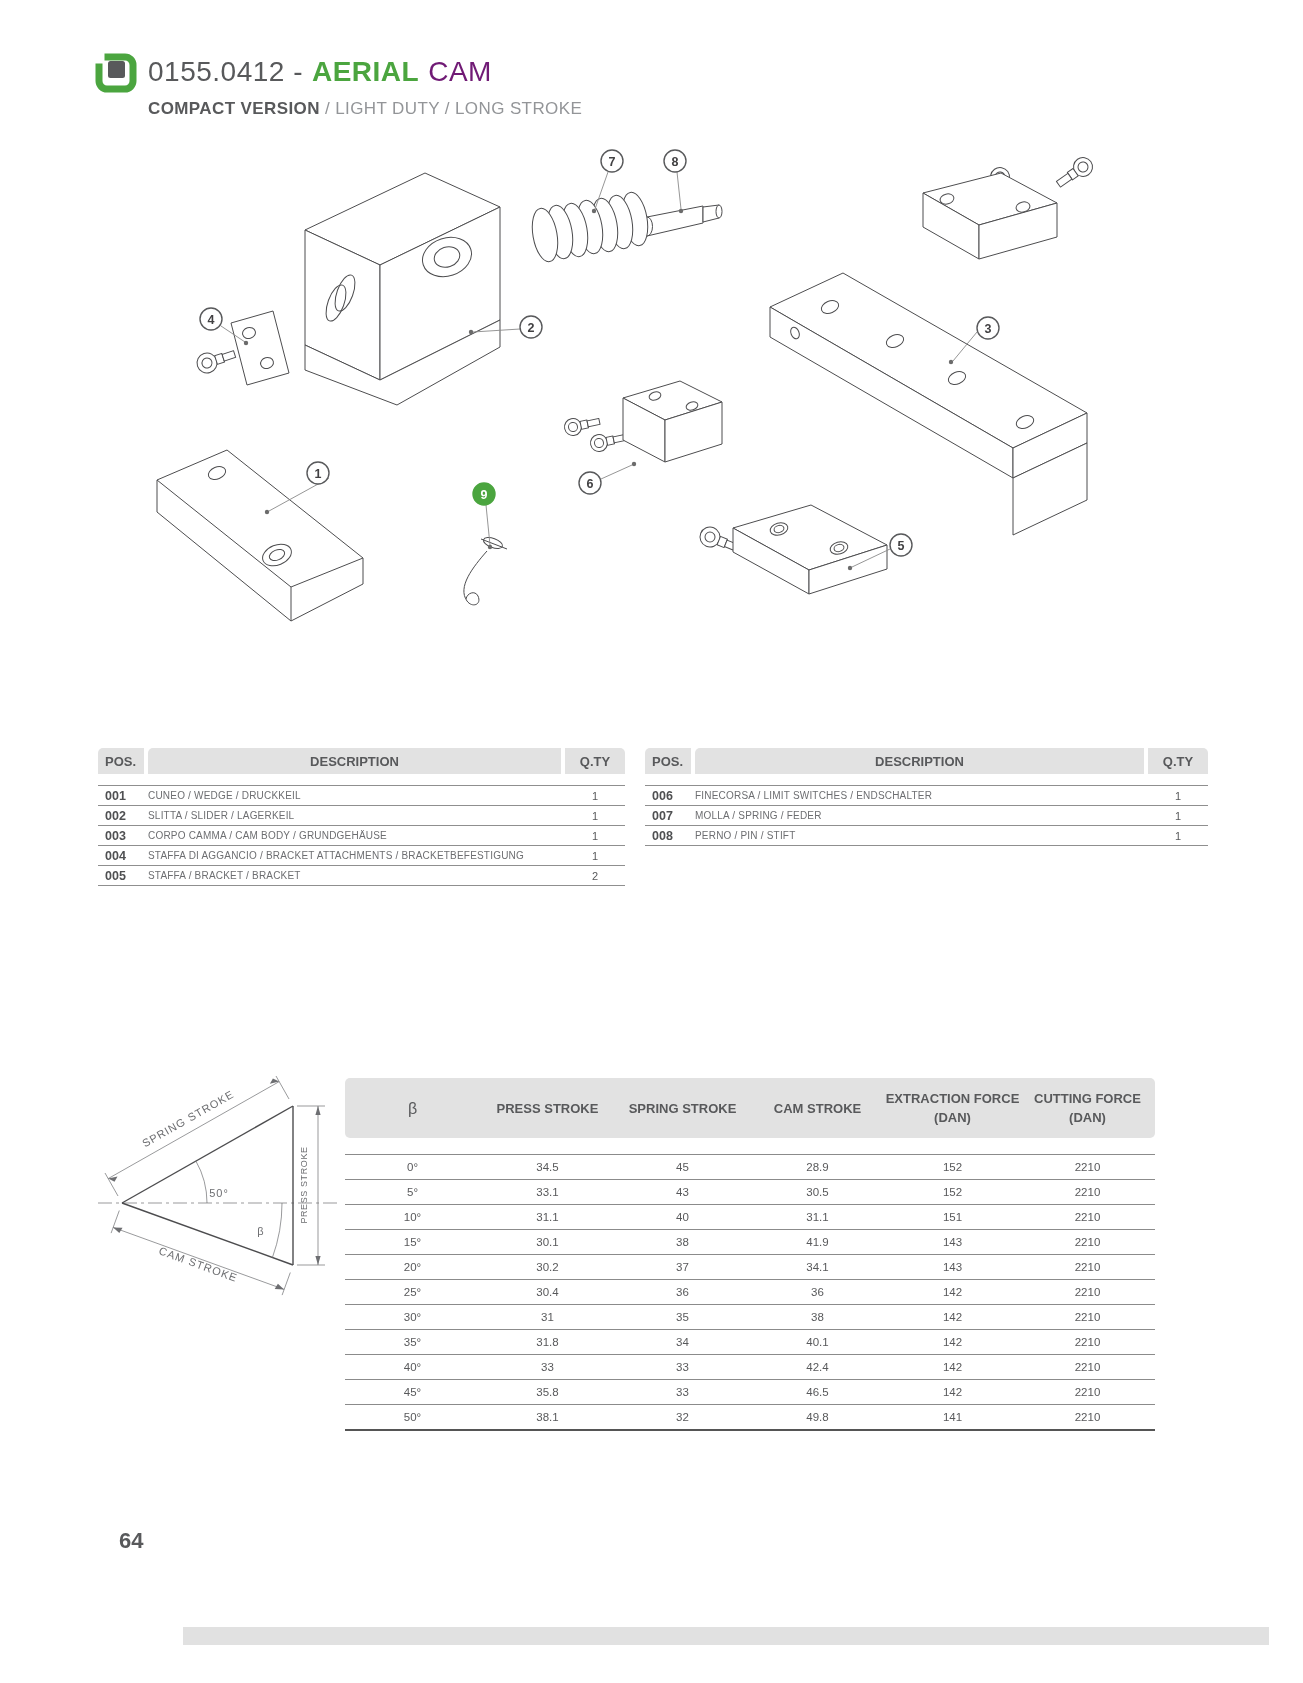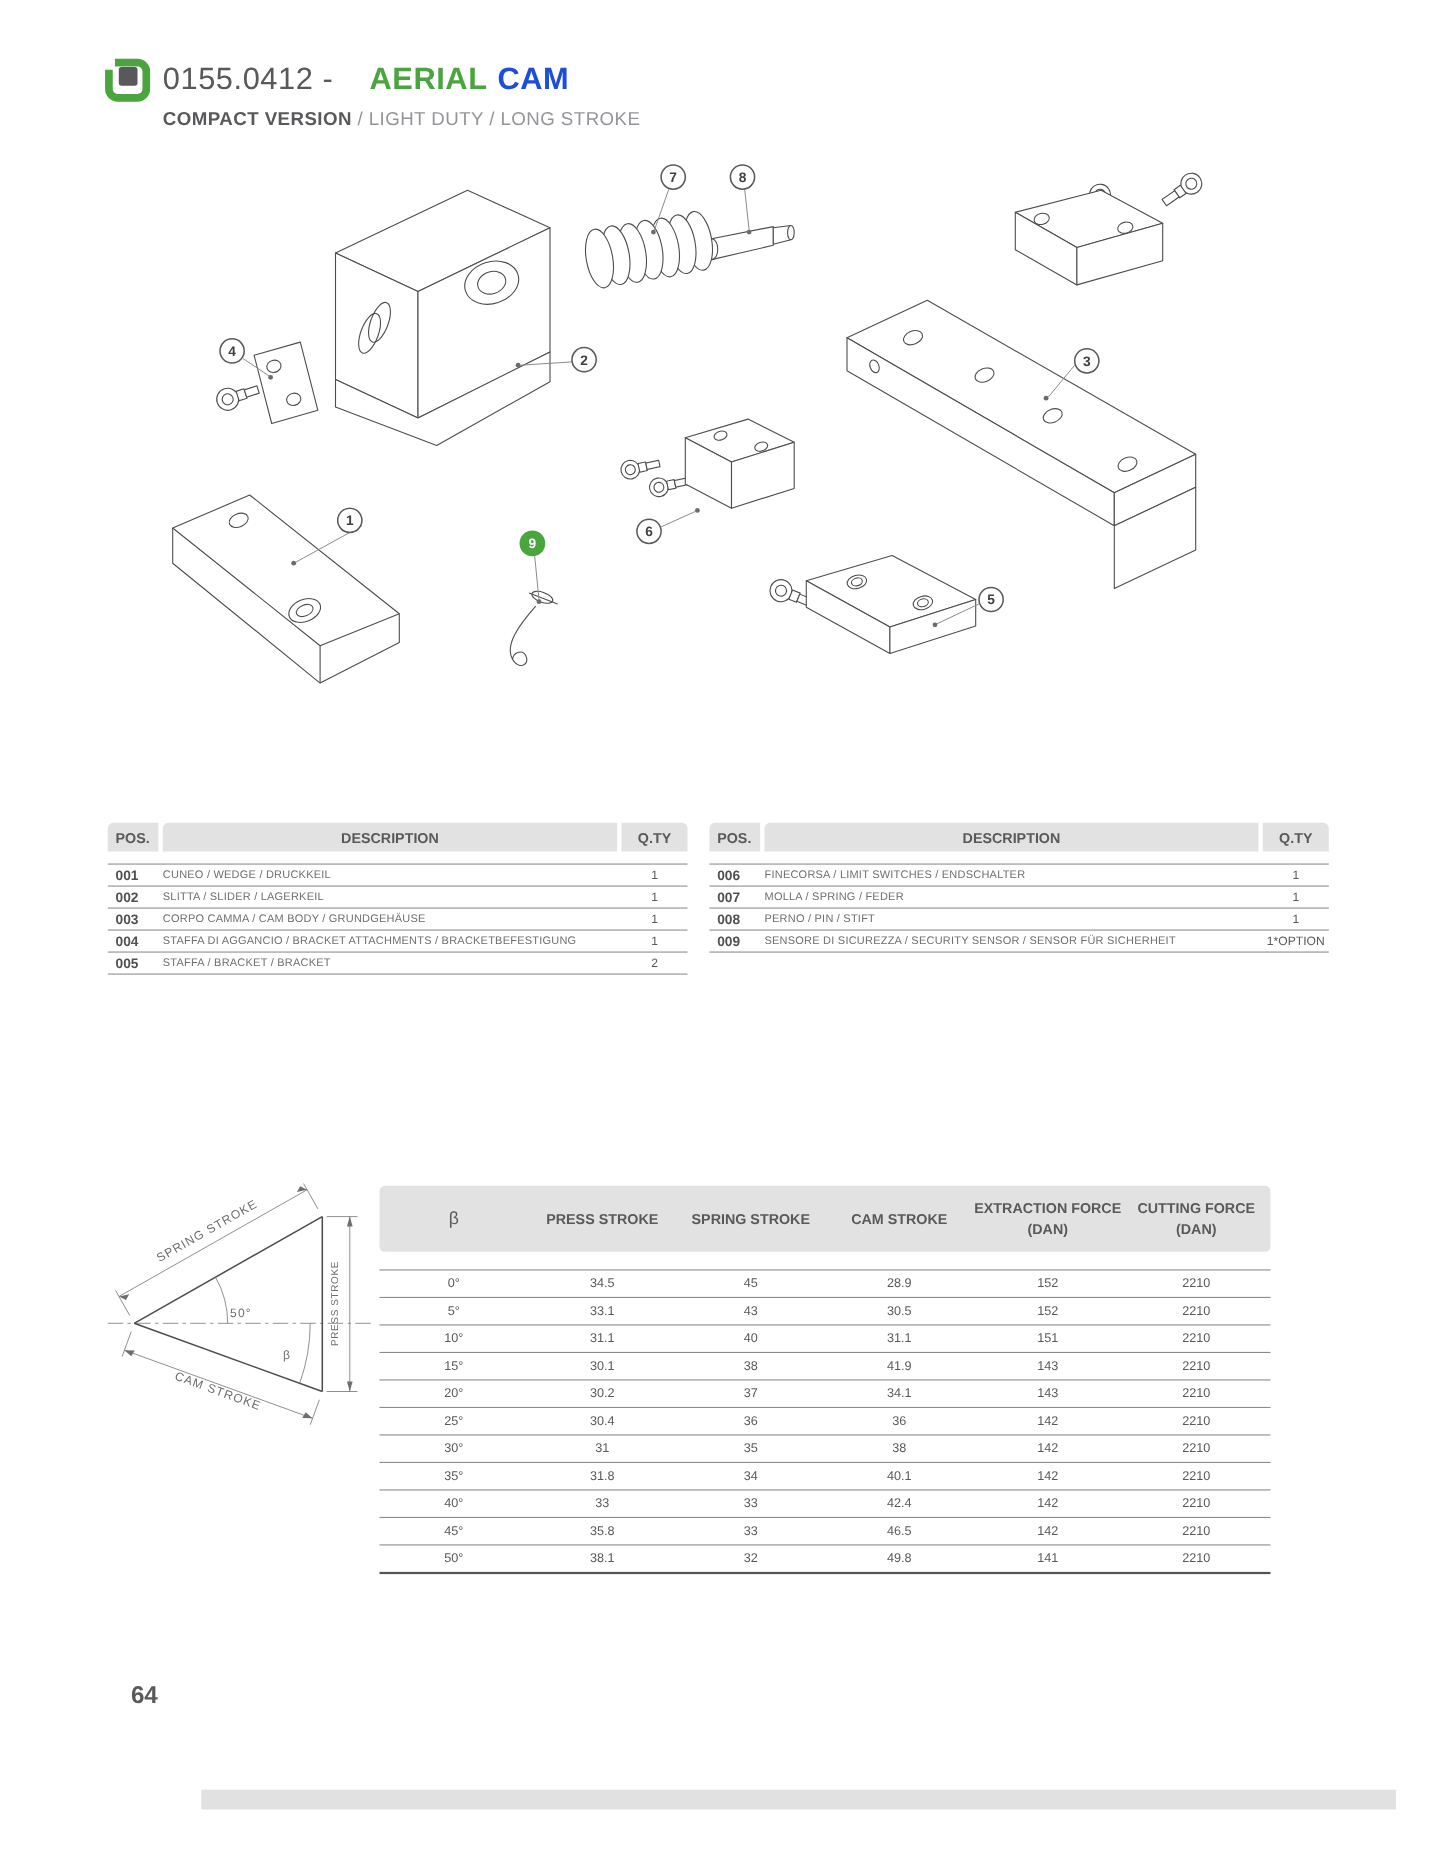--- a/index.html
+++ b/index.html
@@ -5,22 +5,22 @@
   html,body{margin:0;padding:0;background:#f4f4f4;}
   .page{position:relative;width:1303px;height:1683px;background:#ffffff;margin:0 auto;
         font-family:"Liberation Sans",sans-serif;color:#58595b;overflow:hidden;padding-left:20px;}
   .abs{position:absolute;}
 
   
   .logo{left:93px;top:50px;width:46px;height:46px;}
   .title{left:148px;top:56px;display:flex;align-items:baseline;gap:9px;
          font-size:28px;letter-spacing:.5px;}
   .title .code{font-weight:400;color:#58595b;}
-  .title .accent{font-weight:700;color:#4ba53f;margin-left:24px;}
-  .title .rest{font-weight:700;color:#1d4ed8;}
+  .title .accent{font-weight:700;color:#4ba53f;}
+  .title .rest{font-weight:400;color:#701a75;}
   .subtitle{left:148px;top:99px;display:flex;gap:5px;font-size:17px;letter-spacing:.4px;}
   .subtitle .strong{font-weight:700;color:#58595b;}
   .subtitle .light{font-weight:400;color:#939598;}
 
   
   .exploded{left:95px;top:135px;width:1110px;height:530px;}
   .exploded path,.exploded ellipse,.exploded circle,.exploded rect
     {fill:#ffffff;stroke:#4d4d4f;stroke-width:1;stroke-linejoin:round;}
   .exploded .nf{fill:none;}
   .exploded .leader{fill:none;stroke:#8a8a8a;stroke-width:.9;}
@@ -332,25 +332,20 @@
         <div class="tr">
           <div class="td c-pos">007</div>
           <div class="td c-desc">MOLLA / SPRING / FEDER</div>
           <div class="td c-qty">1</div>
         </div>
         <div class="tr">
           <div class="td c-pos">008</div>
           <div class="td c-desc">PERNO / PIN / STIFT</div>
           <div class="td c-qty">1</div>
         </div>
-        <div class="tr">
-          <div class="td c-pos">009</div>
-          <div class="td c-desc">SENSORE DI SICUREZZA / SECURITY SENSOR / SENSOR FÜR SICHERHEIT</div>
-          <div class="td c-qty">1*OPTION</div>
-        </div>
       </div>
   </div>
 
   <svg class="abs stroke-diagram" viewBox="0 0 250 278">
 
     <line class="thin" x1="3" y1="178" x2="245" y2="178" stroke-dasharray="14 4 3 4"></line>
 
     <path class="main" d="M27,178 L198,81"></path>
     <path class="main" d="M27,178 L198,240"></path>
     <path class="main" d="M198,81 L198,240"></path>

